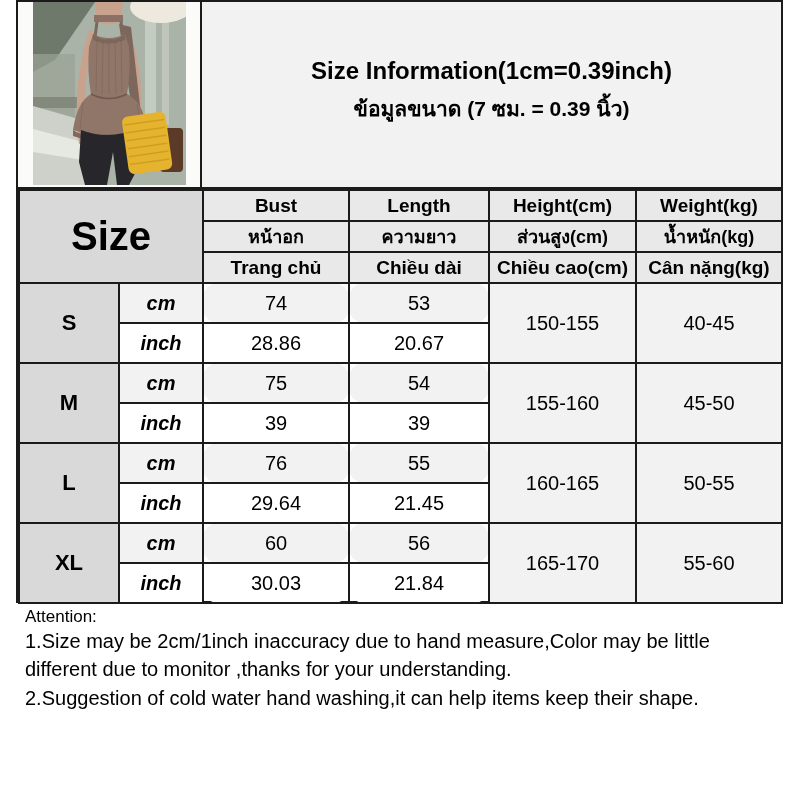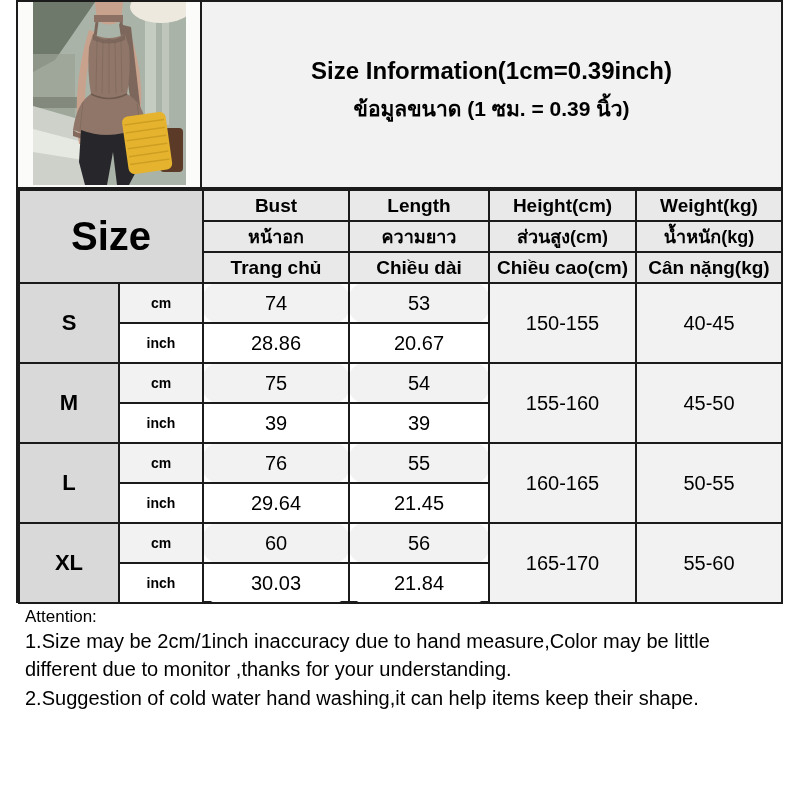--- a/index.html
+++ b/index.html
@@ -17,21 +17,21 @@
   .title-en { font-size: 24px; font-weight: bold; letter-spacing: 0; }
   .title-th { font-size: 21px; font-weight: bold; }
   .title-vi { font-size: 22px; font-weight: bold; }
   
   table.size-table { border-collapse: collapse; table-layout: fixed; width: 100%; }
   table.size-table td { border: 2px solid #1b1b1b; text-align: center; vertical-align: middle; padding: 0; overflow: hidden; }
   td.corner { background: #d9d9d9; font-size: 40px; font-weight: bold; }
   td.hdr { background: #e9e9e9; font-weight: bold; font-size: 19px; height: 31px; }
   td.hdr-th { font-size: 18px; }
   td.size-label { background: #d9d9d9; font-weight: bold; font-size: 22px; }
-  td.unit { font-weight: bold; font-size: 14px; height: 40px; }
+  td.unit { font-weight: bold; font-size: 20px; height: 40px; font-style: italic; }
   td.val { font-size: 20px; font-weight: 400; height: 40px; border-radius: 15px; }
   td.range { font-size: 20px; font-weight: 400; margin-top: 36px; }
   .row-cm td { background: #f2f2f2; }
   .row-inch td { background: #ffffff; }
   td.size-label, td.range { background: #f2f2f2; }
   .row-cm td.size-label { background: #d9d9d9; }
   
   .attention { flex: 1; background: #fff; padding: 3px 7px 0 7px; text-align: left; }
   .attn-heading { font-size: 17px; font-weight: 400; }
   .attn-line { font-size: 20px; line-height: 1.42; font-weight: 400; }
@@ -91,21 +91,21 @@
             <line x1="94" y1="136" x2="134" y2="136"></line>
               <line x1="94" y1="144" x2="134" y2="144"></line>
             <line x1="94" y1="152" x2="134" y2="152"></line>
               <line x1="94" y1="160" x2="134" y2="160"></line>
           </g>
         </g>
       </svg>
     </div>
     <div class="title-cell">
       <div class="title-en">Size Information(1cm=0.39inch)</div>
-      <div class="title-th">ข้อมูลขนาด (1 ซม. = 0.39 นิ้ว)</div>
+      <div class="title-th">ข้อมูลขนาด (7 ซม. = 0.39 นิ้ว)</div>
     </div>
   </div>
 
   <table class="size-table">
     <colgroup>
       <col style="width:100px">
         <col style="width:84px">
         <col style="width:146px">
       <col style="width:140px">
         <col style="width:147px">

